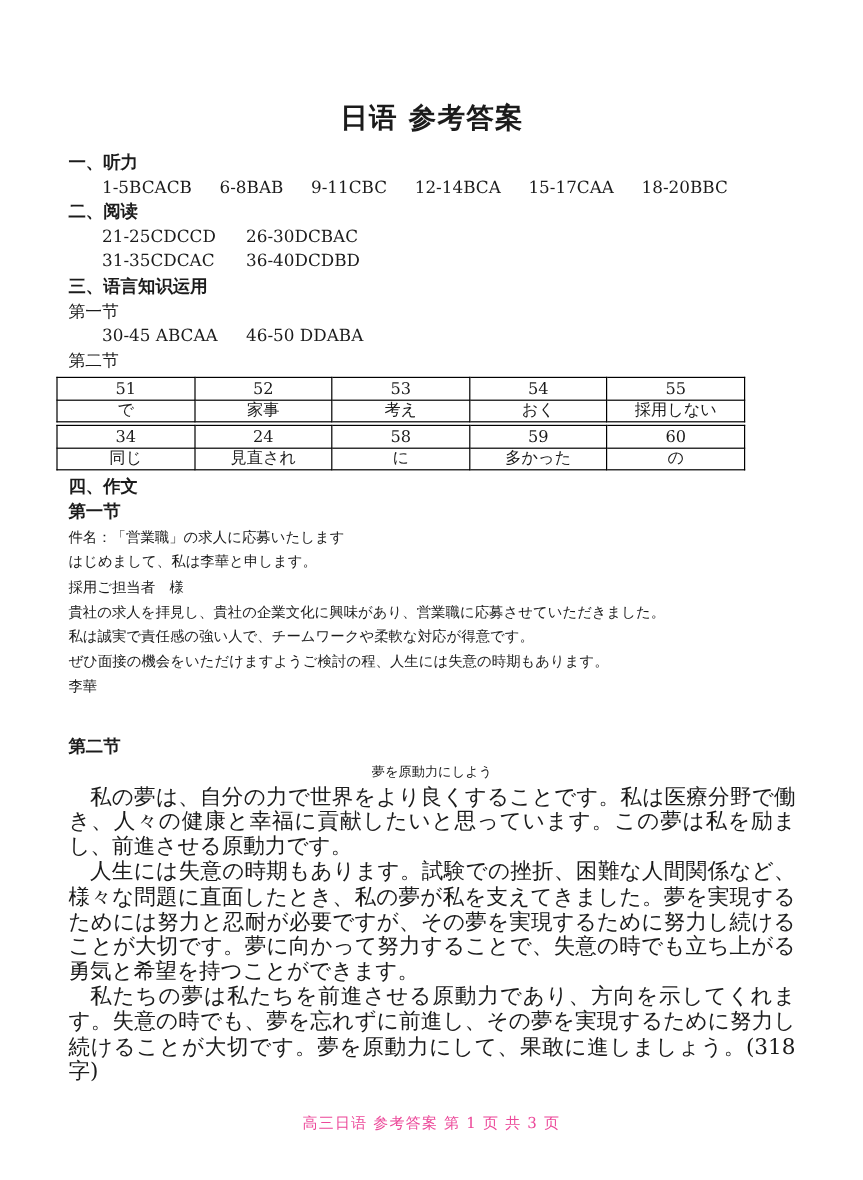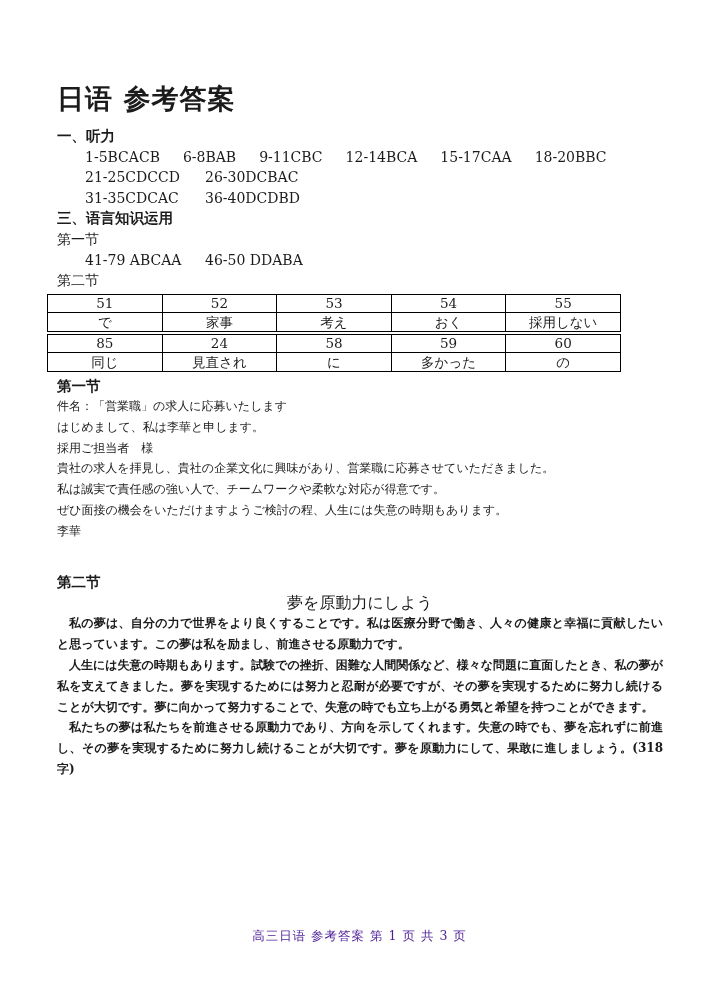--- a/index.html
+++ b/index.html
@@ -9,23 +9,24 @@
     color: #1b1b1b;
     font-family: "DejaVu Serif", "Liberation Serif", serif;
     font-size: 14px;
     line-height: 20.6px;
     position: relative;
     overflow: hidden;
   }
   .page { padding: 82px 56px 0 57px; }
 
   .doc-title {
+    text-align: center;
     font-family: "DejaVu Sans", "Liberation Sans", sans-serif;
     font-weight: bold;
-    font-size: 27px;
+    font-size: 23px;
     line-height: 34px;
     margin-bottom: 10px;
     letter-spacing: 1px;
   }
 
   .h-bold {
     font-family: "DejaVu Sans", "Liberation Sans", sans-serif;
     font-weight: bold;
     font-size: 14.5px;
     line-height: 20.6px;
@@ -49,64 +50,65 @@
     font-size: 13.5px;
     height: 18.5px;
     line-height: 17px;
     padding: 0 2px;
   }
   .tbl-gap { height: 2px; }
   .tbl-wrap { margin-top: 3px; margin-bottom: 4px; }
 
   .letter-line { font-size: 12px; line-height: 20.7px; }
 
-  .essay-title { text-align: center; font-size: 16px; line-height: 20.6px; }
-  .essay-p { text-indent: 1em; text-align: justify; font-size: 12px; line-height: 20.8px; font-weight: bold; }
+  .essay-title { text-align: center; font-size: 11px; line-height: 20.6px; }
+  .essay-p { text-indent: 1em; text-align: justify; font-size: 18px; line-height: 20.8px; }
   .sp-before-part2 { height: 31px; }
 
   .footer {
     position: absolute;
     left: 0; right: 0;
     top: 926px;
     text-align: center;
     font-size: 12.5px;
-    color: #4c1d95;
+    color: #ec4899;
     letter-spacing: 1px;
   }
 </style>
 </head>
 <body>
 
 <div class="page">
 
   <div class="doc-title">日语 参考答案</div>
 
   <div class="h-bold">一、听力</div>
   <div class="ans-row listening">
     <span class="ans">1-5BCACB</span>
     <span class="ans">6-8BAB</span>
     <span class="ans">9-11CBC</span>
     <span class="ans">12-14BCA</span>
     <span class="ans">15-17CAA</span>
     <span class="ans">18-20BBC</span>
   </div>
 
+  <div class="h-bold">二、阅读</div>
   <div class="ans-row">
     <span class="col1">21-25CDCCD</span>
     <span>26-30DCBAC</span>
   </div>
   <div class="ans-row">
     <span class="col1">31-35CDCAC</span>
     <span>36-40DCDBD</span>
   </div>
 
   <div class="h-bold">三、语言知识运用</div>
   <div class="h-plain">第一节</div>
   <div class="ans-row">
-    <span class="col1">41-79 ABCAA</span>
+    <span class="col1">30-45 ABCAA</span>
     <span>46-50  DDABA</span>
   </div>
   <div class="h-plain">第二节</div>
 
   <div class="tbl-wrap">
     <table class="score-table">
       <tbody>
           <tr>
         <td>51</td>
         <td>52</td>
@@ -120,37 +122,38 @@
         <td>考え</td>
         <td>おく</td>
         <td>採用しない</td>
       </tr>
     </tbody>
       </table>
     <div class="tbl-gap"></div>
     <table class="score-table">
       <tbody>
           <tr>
-        <td>85</td>
+        <td>34</td>
         <td>24</td>
         <td>58</td>
         <td>59</td>
         <td>60</td>
       </tr>
       <tr>
         <td>同じ</td>
         <td>見直され</td>
         <td>に</td>
         <td>多かった</td>
         <td>の</td>
       </tr>
     </tbody>
       </table>
   </div>
 
+  <div class="h-bold">四、作文</div>
   <div class="h-bold">第一节</div>
 
   <div>
     <div class="letter-line">件名：「営業職」の求人に応募いたします</div>
     <div class="letter-line">はじめまして、私は李華と申します。</div>
     <div class="letter-line">採用ご担当者　様</div>
     <div class="letter-line">貴社の求人を拝見し、貴社の企業文化に興味があり、営業職に応募させていただきました。</div>
     <div class="letter-line">私は誠実で責任感の強い人で、チームワークや柔軟な対応が得意です。</div>
     <div class="letter-line">ぜひ面接の機会をいただけますようご検討の程、人生には失意の時期もあります。</div>
     <div class="letter-line">李華</div>

